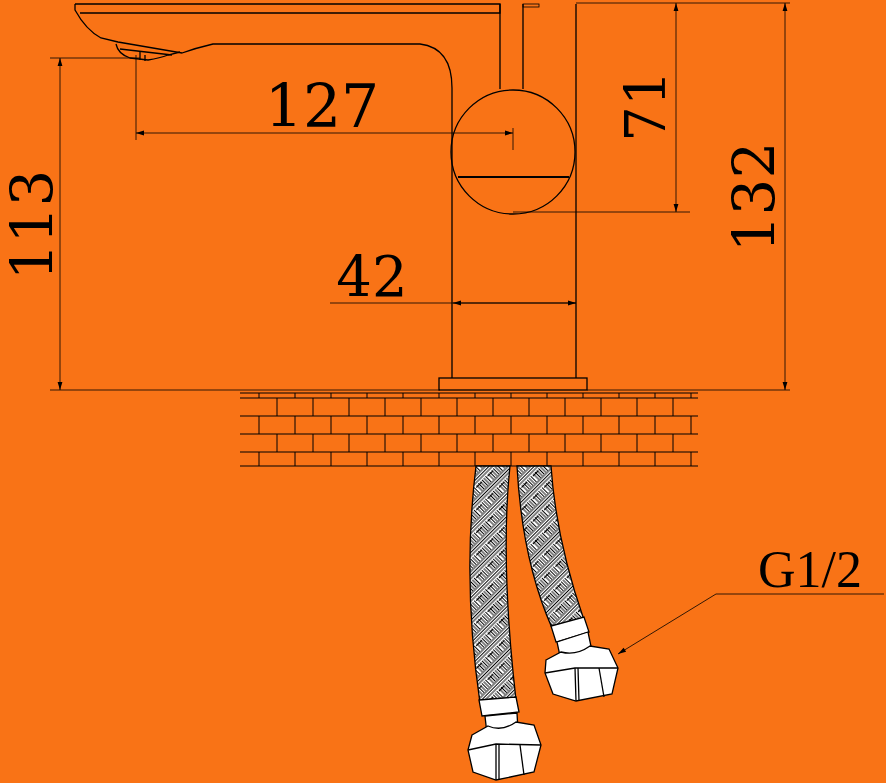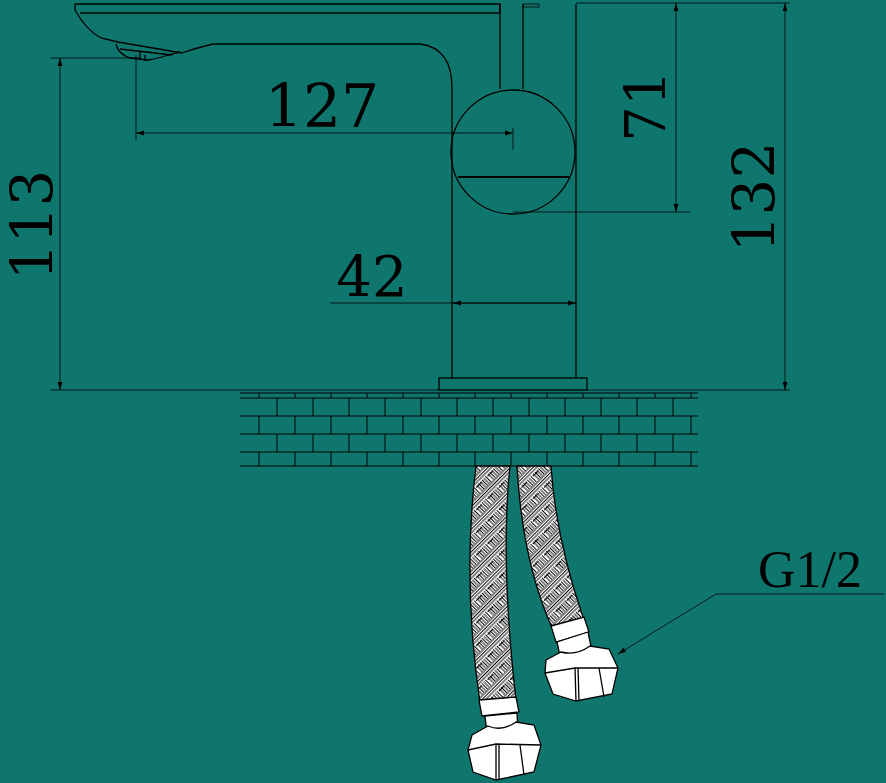--- a/index.html
+++ b/index.html
@@ -1,16 +1,16 @@
 <!DOCTYPE html>
 <html><head>
 <meta charset="utf-8">
 <style>
   html, body { margin:0; padding:0; background:#ffffff; }
-  #canvas { position:relative; width:886px; height:783px; overflow:hidden; background:#0f766e; }
+  #canvas { position:relative; width:886px; height:783px; overflow:hidden; background:#f97316; }
   svg { position:absolute; left:0; top:0; }
   .dimtext { font-family: "DejaVu Serif", "Liberation Serif", serif; fill:#000; }
   .labeltext { font-family: "Liberation Serif", "DejaVu Serif", serif; fill:#000; }
 </style>
 </head>
 <body>
 
 <div id="canvas">
 <svg width="886" height="783" viewBox="0 0 886 783" xmlns="http://www.w3.org/2000/svg">
   <defs>

